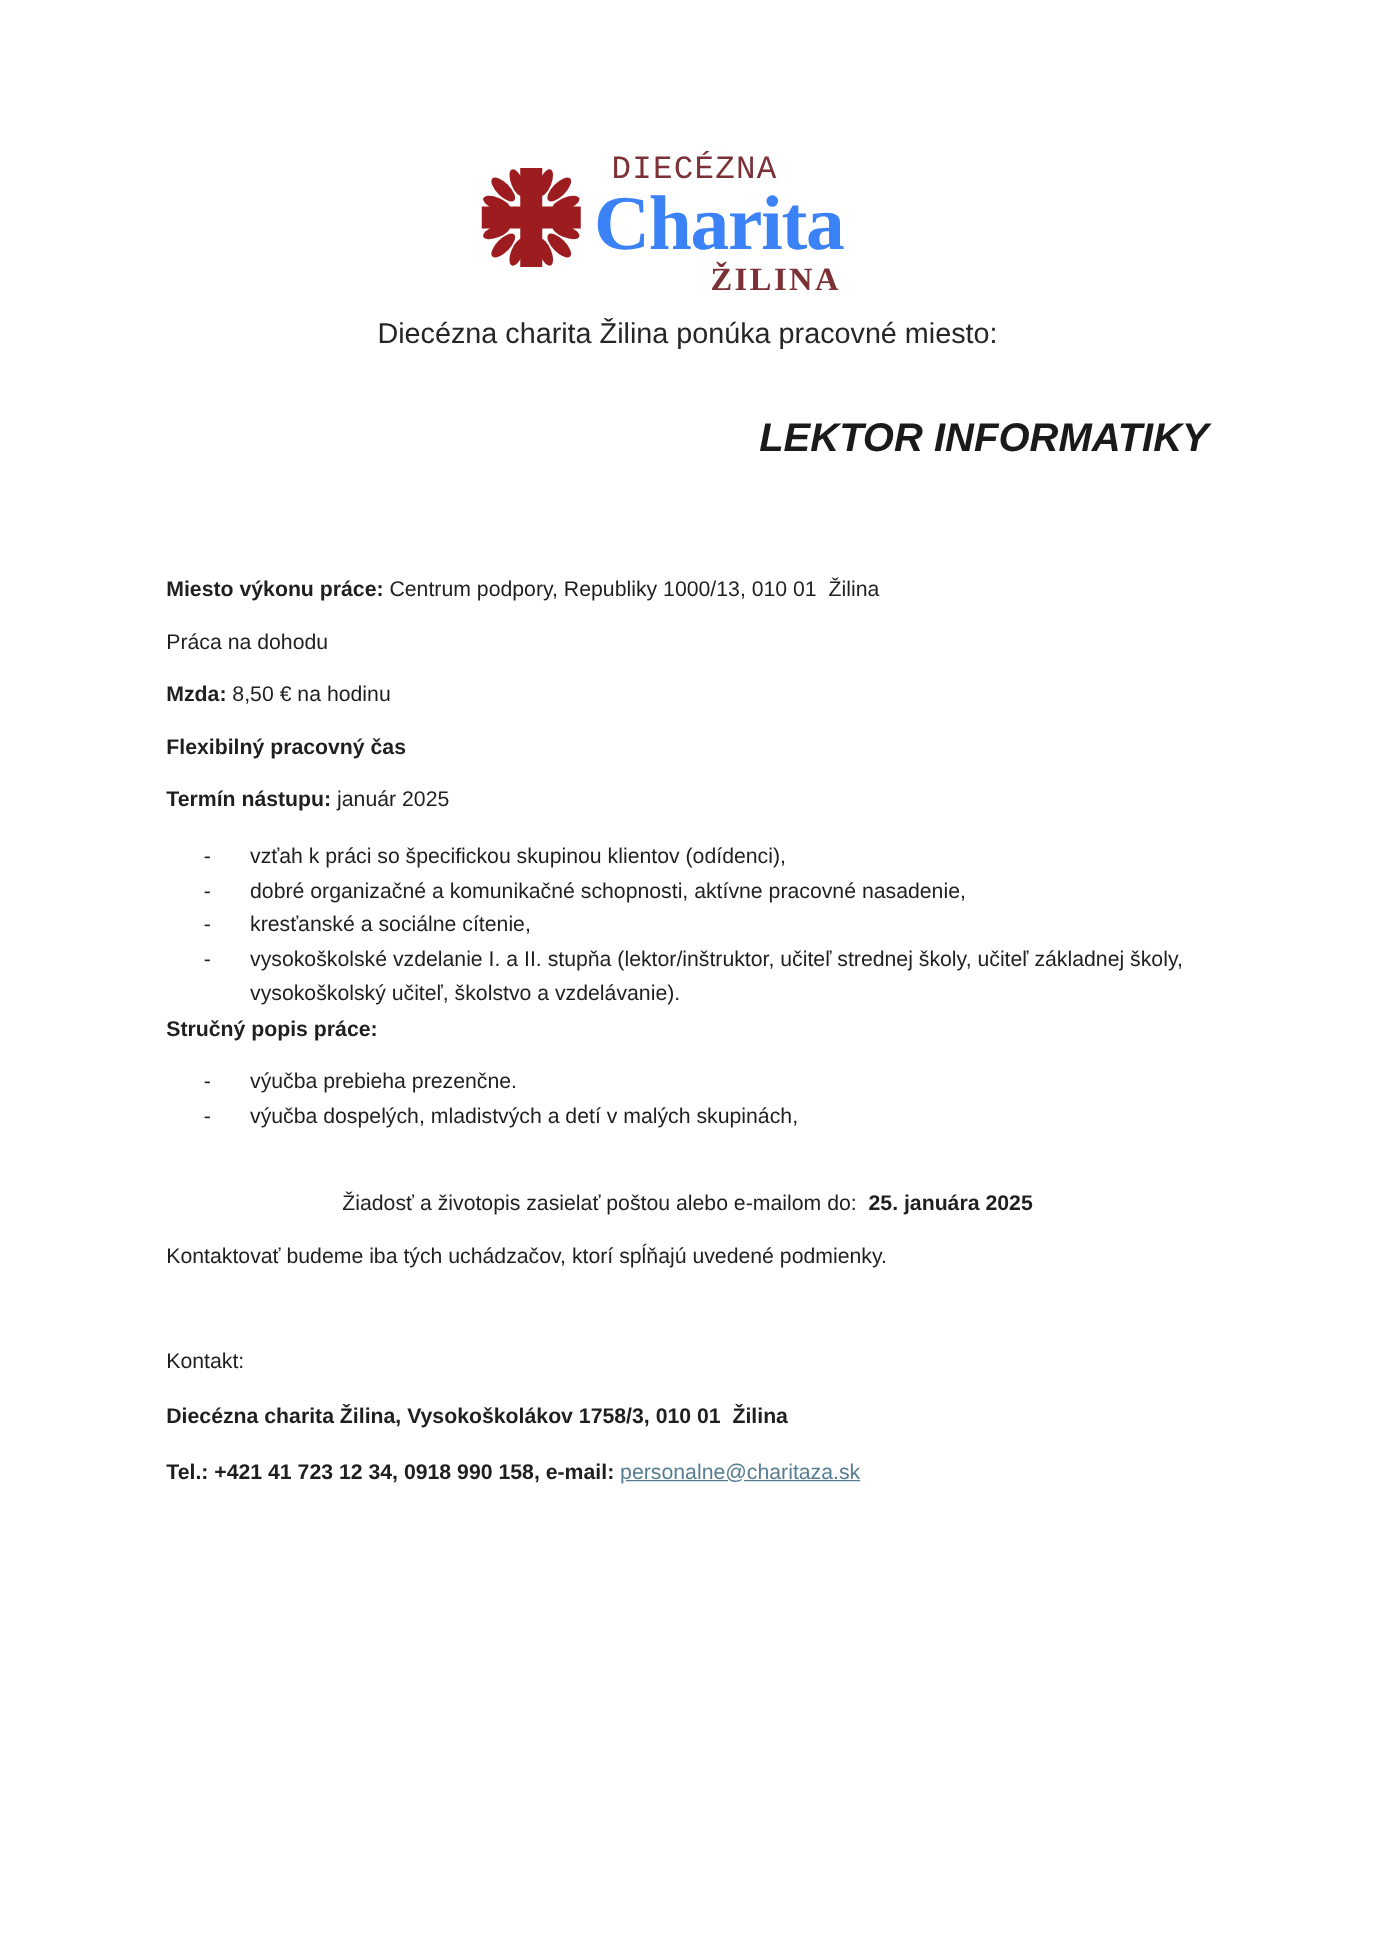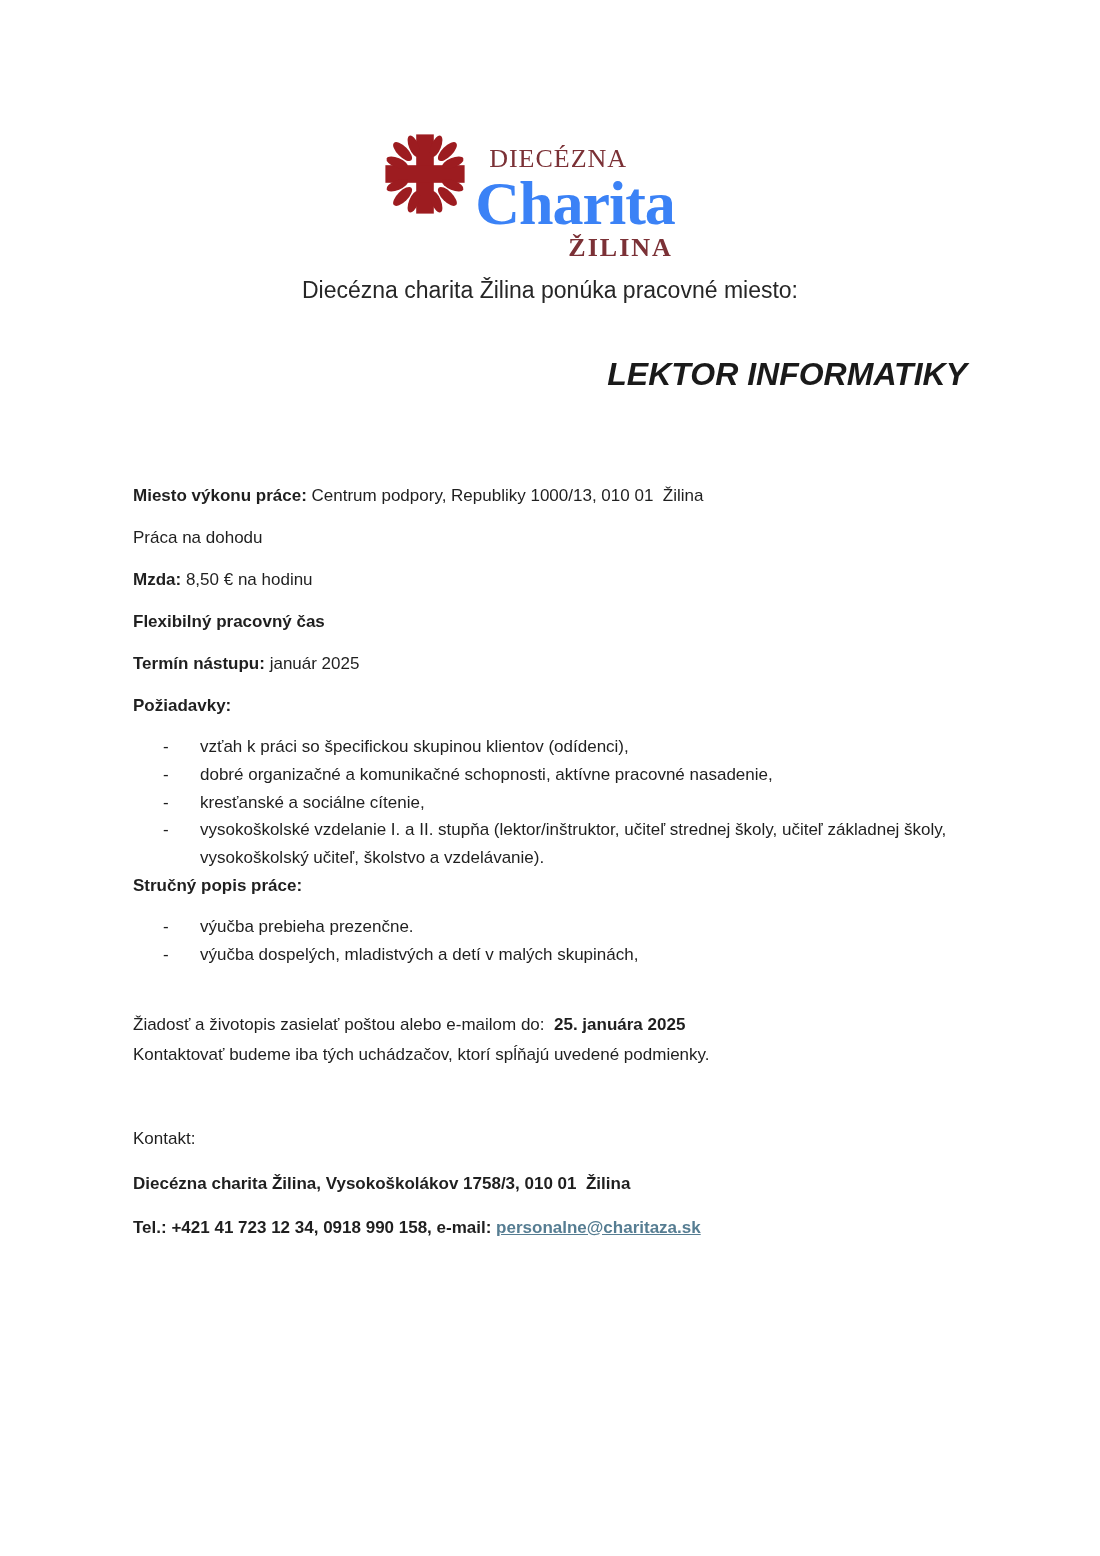--- a/index.html
+++ b/index.html
@@ -22,26 +22,25 @@
   .logo {
     width: fit-content;
     margin: 0 auto 14px auto;
     display: flex;
     align-items: flex-start;
     transform: translateX(-22px);
   }
   .logo-cross { width: 88px; height: 96px; margin-top: 6px; }
   .logo-text { margin-left: 6px; }
   .logo-line1 {
-    font-family: Liberation Serif, serif;
+    font-family: Liberation Mono, monospace;
     font-size: 26px;
     letter-spacing: 1px;
     color: #7b3136;
     padding-left: 14px;
-    margin-top: 24px;
   }
   .logo-line2 {
     font-family: "Liberation Serif", serif;
     font-weight: bold;
     font-size: 62px;
     line-height: 0.95;
     letter-spacing: -1px;
     color: #3b82f6;
   }
   .logo-line3 {
@@ -88,27 +87,27 @@
     max-width: 800px;
   }
   ul.dash-list li::before {
     content: "-";
     position: absolute;
     left: 0;
     top: 0;
   }
   .section-heading { font-weight: bold; margin-bottom: 0; }
 
-  .application { margin-top: 46px; margin-bottom: 8px; }
+  .application { margin-top: 46px; margin-bottom: 20px; text-align: center; }
   .contact-heading { margin-top: 62px; margin-bottom: 22px; }
   .contact-line { font-weight: bold; margin-bottom: 22px; }
 
   a.email-link {
     color: #567d92;
-    font-weight: bold;
+    font-weight: normal;
     text-decoration: underline;
     cursor: pointer;
   }
 </style>
 </head>
 <body>
 
 <div class="page">
 
   <div class="logo">
@@ -145,21 +144,20 @@
     <p class="para"><b>Miesto výkonu práce:</b><span> Centrum podpory, Republiky 1000/13, 010 01&nbsp; Žilina</span></p>
 
     <p class="para">Práca na dohodu</p>
 
     <p class="para"><b>Mzda:</b><span> 8,50 € na hodinu</span></p>
 
     <p class="para bold-line">Flexibilný pracovný čas</p>
 
     <p class="para"><b>Termín nástupu:</b><span> január 2025</span></p>
 
-    <p class="para section-heading">Požiadavky:</p>
 
     <ul class="dash-list">
       <li>vzťah k práci so špecifickou skupinou klientov (odídenci),</li>
       <li>dobré organizačné a komunikačné schopnosti, aktívne pracovné nasadenie,</li>
       <li>kresťanské a sociálne cítenie,</li>
       <li>vysokoškolské vzdelanie I. a II. stupňa (lektor/inštruktor, učiteľ strednej školy, učiteľ základnej školy, vysokoškolský učiteľ, školstvo a vzdelávanie).</li>
     </ul>
 
     <p class="para section-heading">Stručný popis práce:</p>
 

